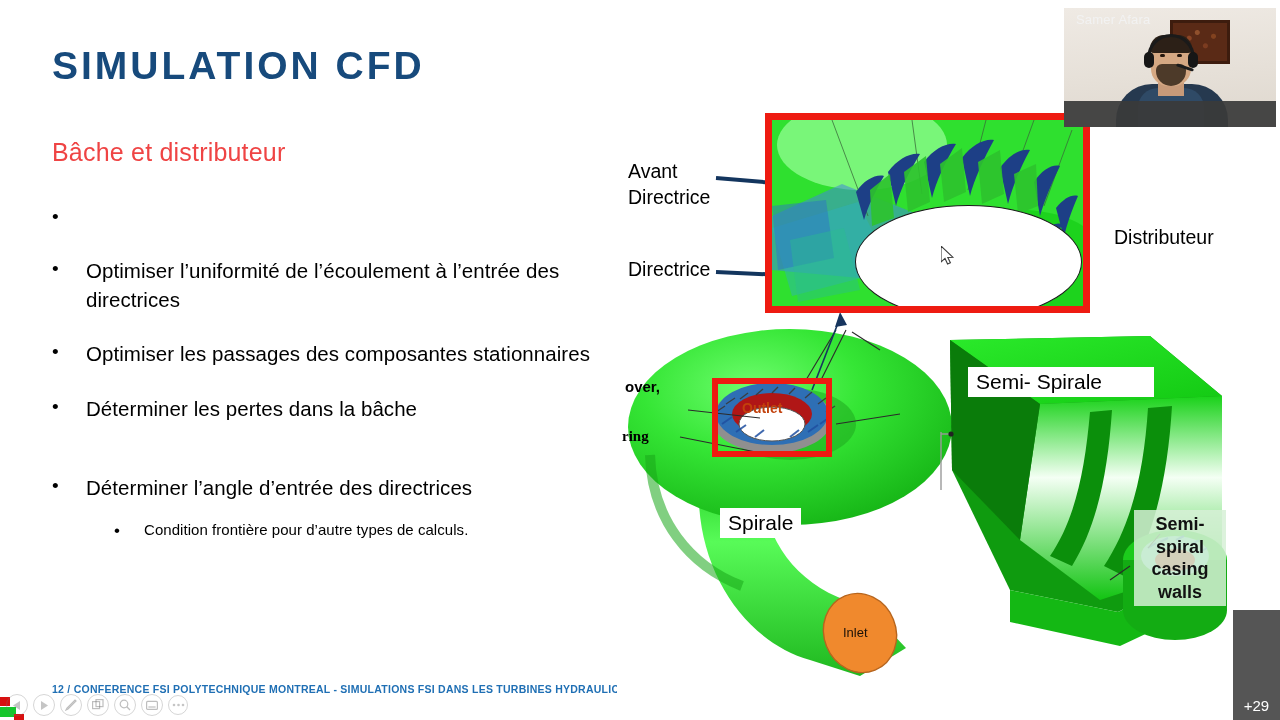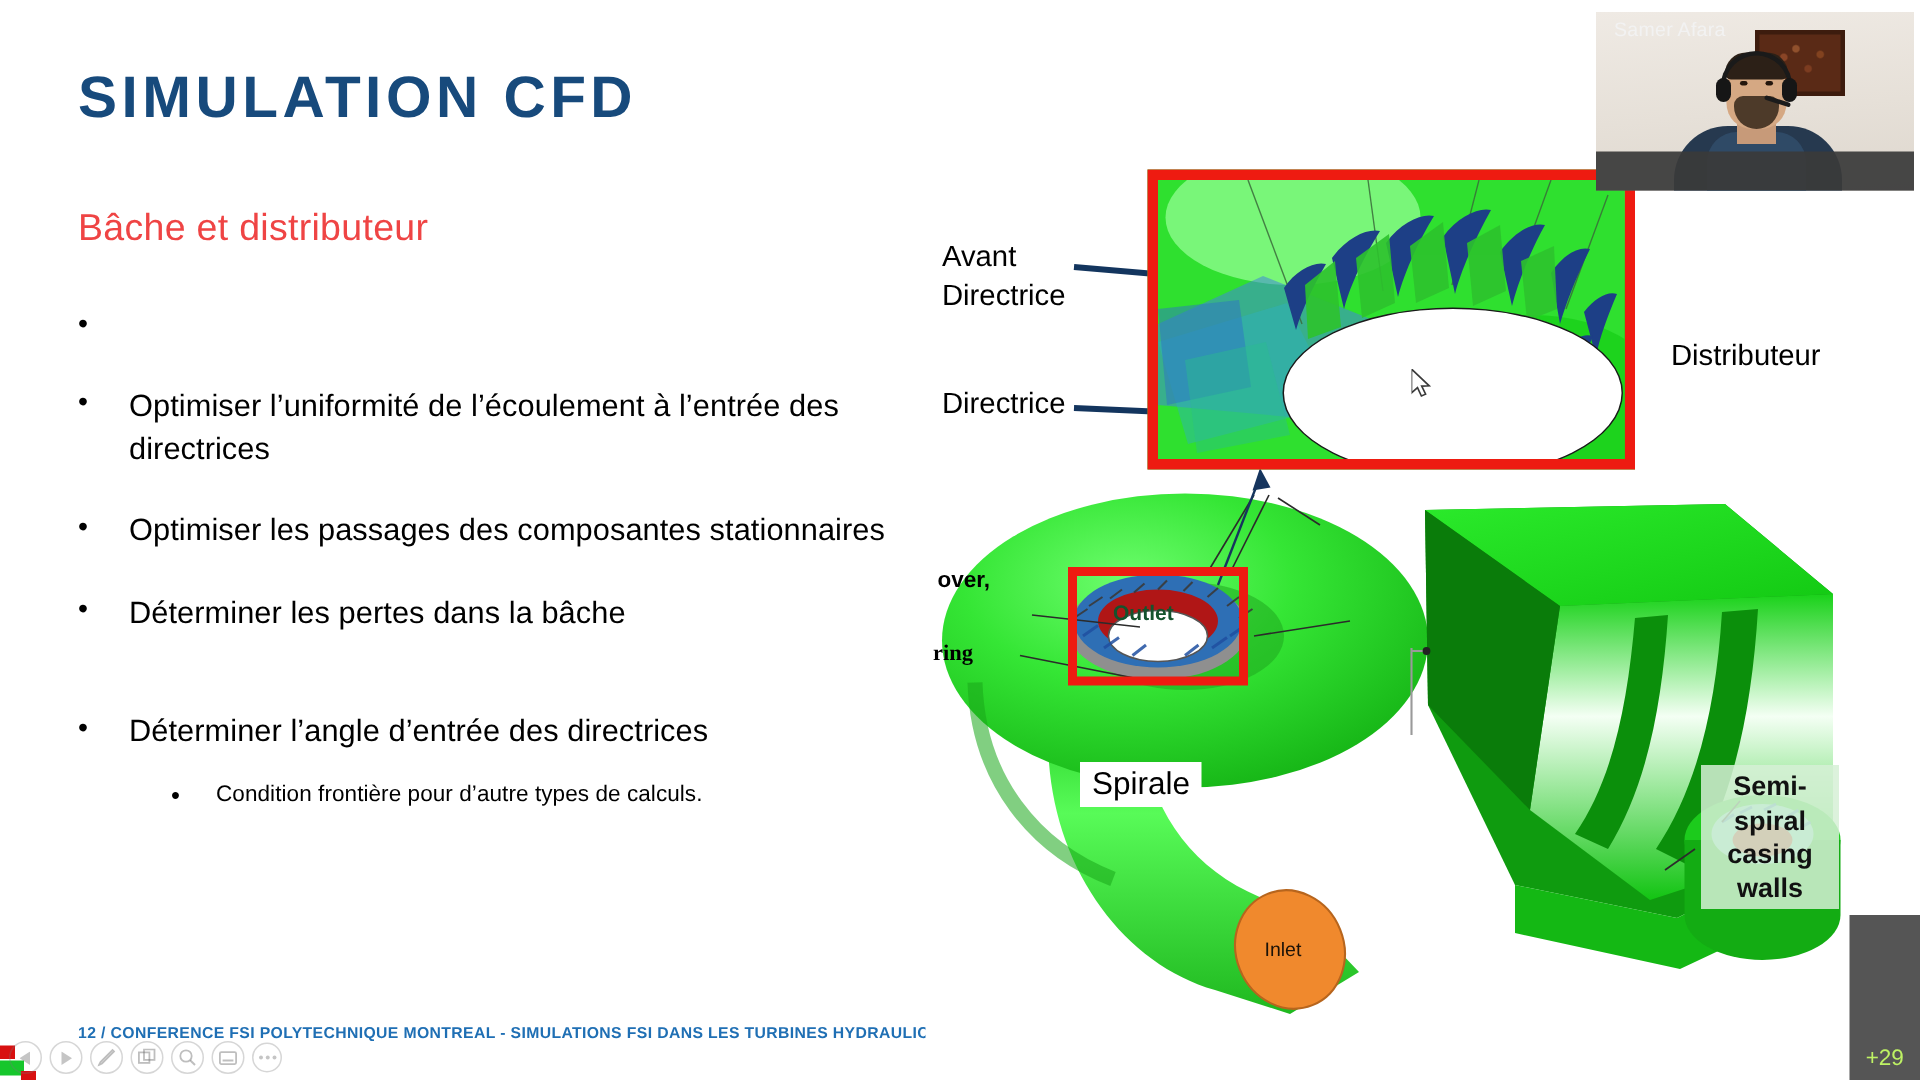--- a/index.html
+++ b/index.html
@@ -70,38 +70,38 @@
   .wc-eyeL{position:absolute;left:96px;top:46px;width:5px;height:3px;background:#24160d;border-radius:2px;}
   .wc-eyeR{position:absolute;left:113px;top:46px;width:5px;height:3px;background:#24160d;border-radius:2px;}
   .wc-namebar{position:absolute;left:0;bottom:0;width:100%;height:26px;background:rgba(58,58,58,.93);}
   .wc-name{position:absolute;left:12px;top:4px;color:#f2f2f2;font-size:13px;letter-spacing:.2px;}
   .wc-flagR{position:absolute;left:-2px;bottom:14px;width:12px;height:9px;background:#d81010;}
   .wc-flagG{position:absolute;left:-2px;bottom:3px;width:18px;height:10px;background:#16c62c;}
   .wc-flagR2{position:absolute;left:14px;bottom:0px;width:10px;height:6px;background:#d81010;}
 
   
   .plus-panel{position:absolute;left:1233px;top:610px;width:47px;height:110px;background:#555555;}
-  .plus-num{position:absolute;left:0;bottom:6px;width:47px;text-align:center;color:#bef264;font-size:15px;}
+  .plus-num{position:absolute;left:0;bottom:6px;width:47px;text-align:center;color:#ffffff;font-size:15px;}
 
   
   .fig{position:absolute;left:0;top:0;width:1280px;height:636px;pointer-events:none;}
   .cfd-box{position:absolute;left:765px;top:113px;width:325px;height:200px;
     border:7px solid #ee1b11;box-sizing:border-box;overflow:hidden;background:#2ee02e;}
   .cfd-inner{position:absolute;inset:0;overflow:hidden;}
   .cfd-ell{position:absolute;left:83px;top:85px;width:225px;height:112px;
     background:#ffffff;border:1.6px solid #1a1a1a;border-radius:50%;}
   .cursor{position:absolute;left:941px;top:246px;}
 
   .lbl{position:absolute;font-size:19.5px;color:#000;white-space:nowrap;}
   .lbl-white{background:#ffffff;padding:3px 8px;}
 
   .red-small{position:absolute;left:712px;top:378px;width:120px;height:79px;
     border:6px solid #ee1b11;box-sizing:border-box;}
 
-  .outlet{position:absolute;left:742px;top:400px;font-size:14px;font-weight:bold;color:#14532d;}
+  .outlet{position:absolute;left:742px;top:400px;font-size:14px;font-weight:bold;color:#c2410c;}
   .inlet{position:absolute;left:843px;top:625px;font-size:13px;color:#1a1208;}
   .sscw{position:absolute;left:1134px;top:510px;width:82px;
     background:rgba(214,240,214,.85);color:#111;font-size:18px;font-weight:bold;
     line-height:1.25;padding:3px 5px;text-align:center;}
   .tiny-txt{position:absolute;font-size:15px;font-weight:bold;color:#000;white-space:nowrap;}
 </style>
 </head>
 <body>
 
 <div class="slide">
@@ -295,20 +295,21 @@
     </div>
 
     <div class="red-small"></div>
 
     <div class="lbl" style="left:628px;top:160px;">Avant</div>
     <div class="lbl" style="left:628px;top:186px;">Directrice</div>
     <div class="lbl" style="left:628px;top:258px;">Directrice</div>
     <div class="lbl" style="left:1114px;top:214px;margin-top:12px;">Distributeur</div>
 
     <div class="lbl lbl-white" style="left:720px;top:508px;font-size:21px;">Spirale</div>
+    <div class="lbl lbl-white" style="left:968px;top:367px;font-size:21px;width:170px;">Semi- Spirale</div>
 
     <div class="outlet">Outlet</div>
     <div class="inlet">Inlet</div>
 
     <div class="sscw">
       <div>Semi-spiral</div>
       <div>casing walls</div>
     </div>
 
     <div class="tiny-txt" style="left:625px;top:378px;">over,</div>

